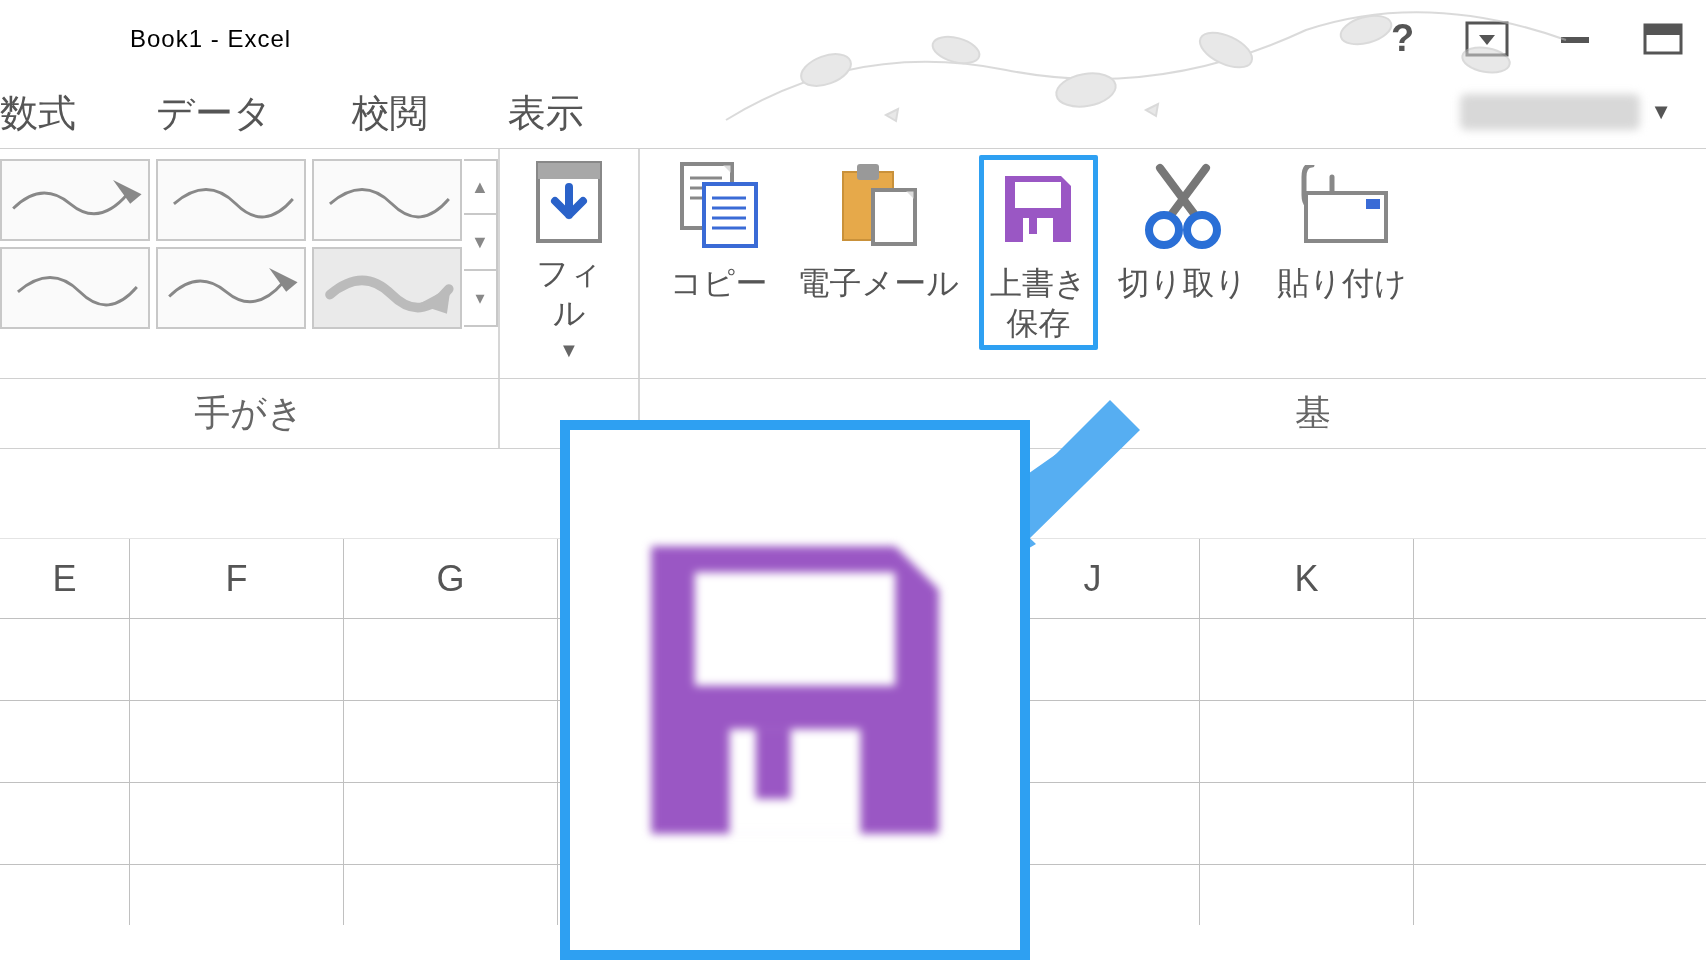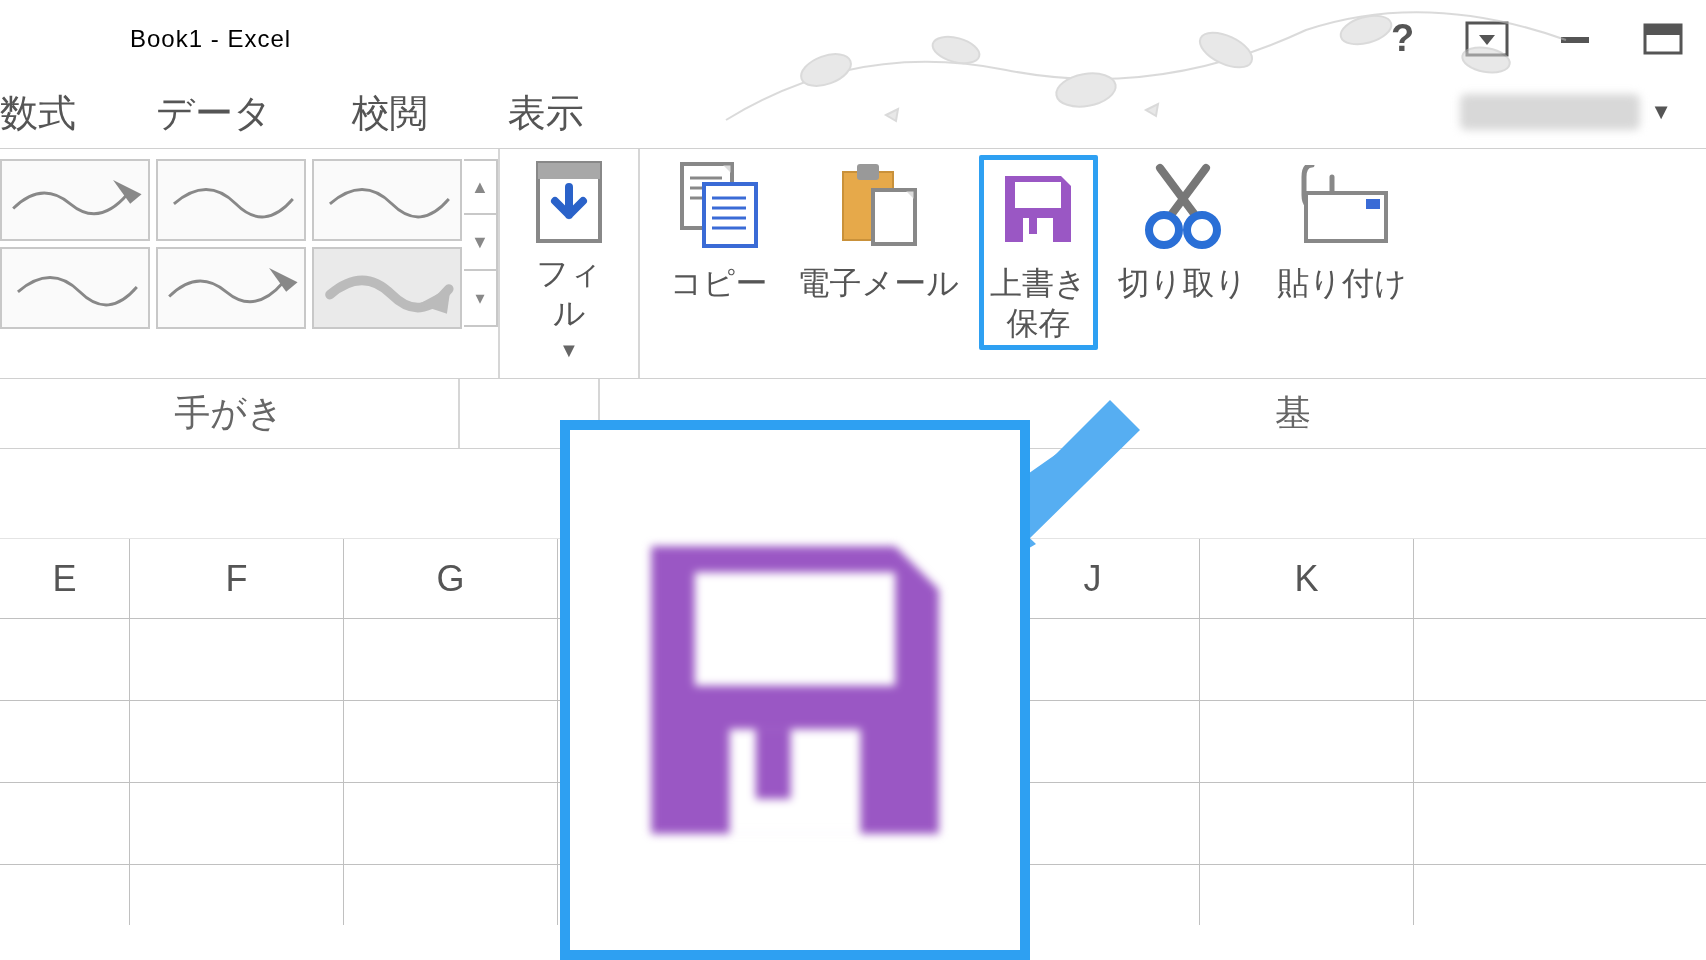--- a/index.html
+++ b/index.html
@@ -246,21 +246,21 @@
           <rect x="74" y="34" width="14" height="10" fill="#3a6bd6"></rect>
         </svg>
       </div>
       <div class="label">貼り付け</div>
     </div>
 
   </div>
 </div>
 
 <div class="labels-row">
-  <div class="seg" style="width:460px;">手がき</div>
+  <div class="seg" style="width:500px;">手がき</div>
   <div class="seg" style="width:140px;"></div>
   <div class="seg" style="flex:1; border-right:none; justify-content:center;">
     <span style="position:relative; left:140px;">基</span>
   </div>
 </div>
 </div>
 
 <div class="blank-row"></div>
 
 <div class="sheet">

